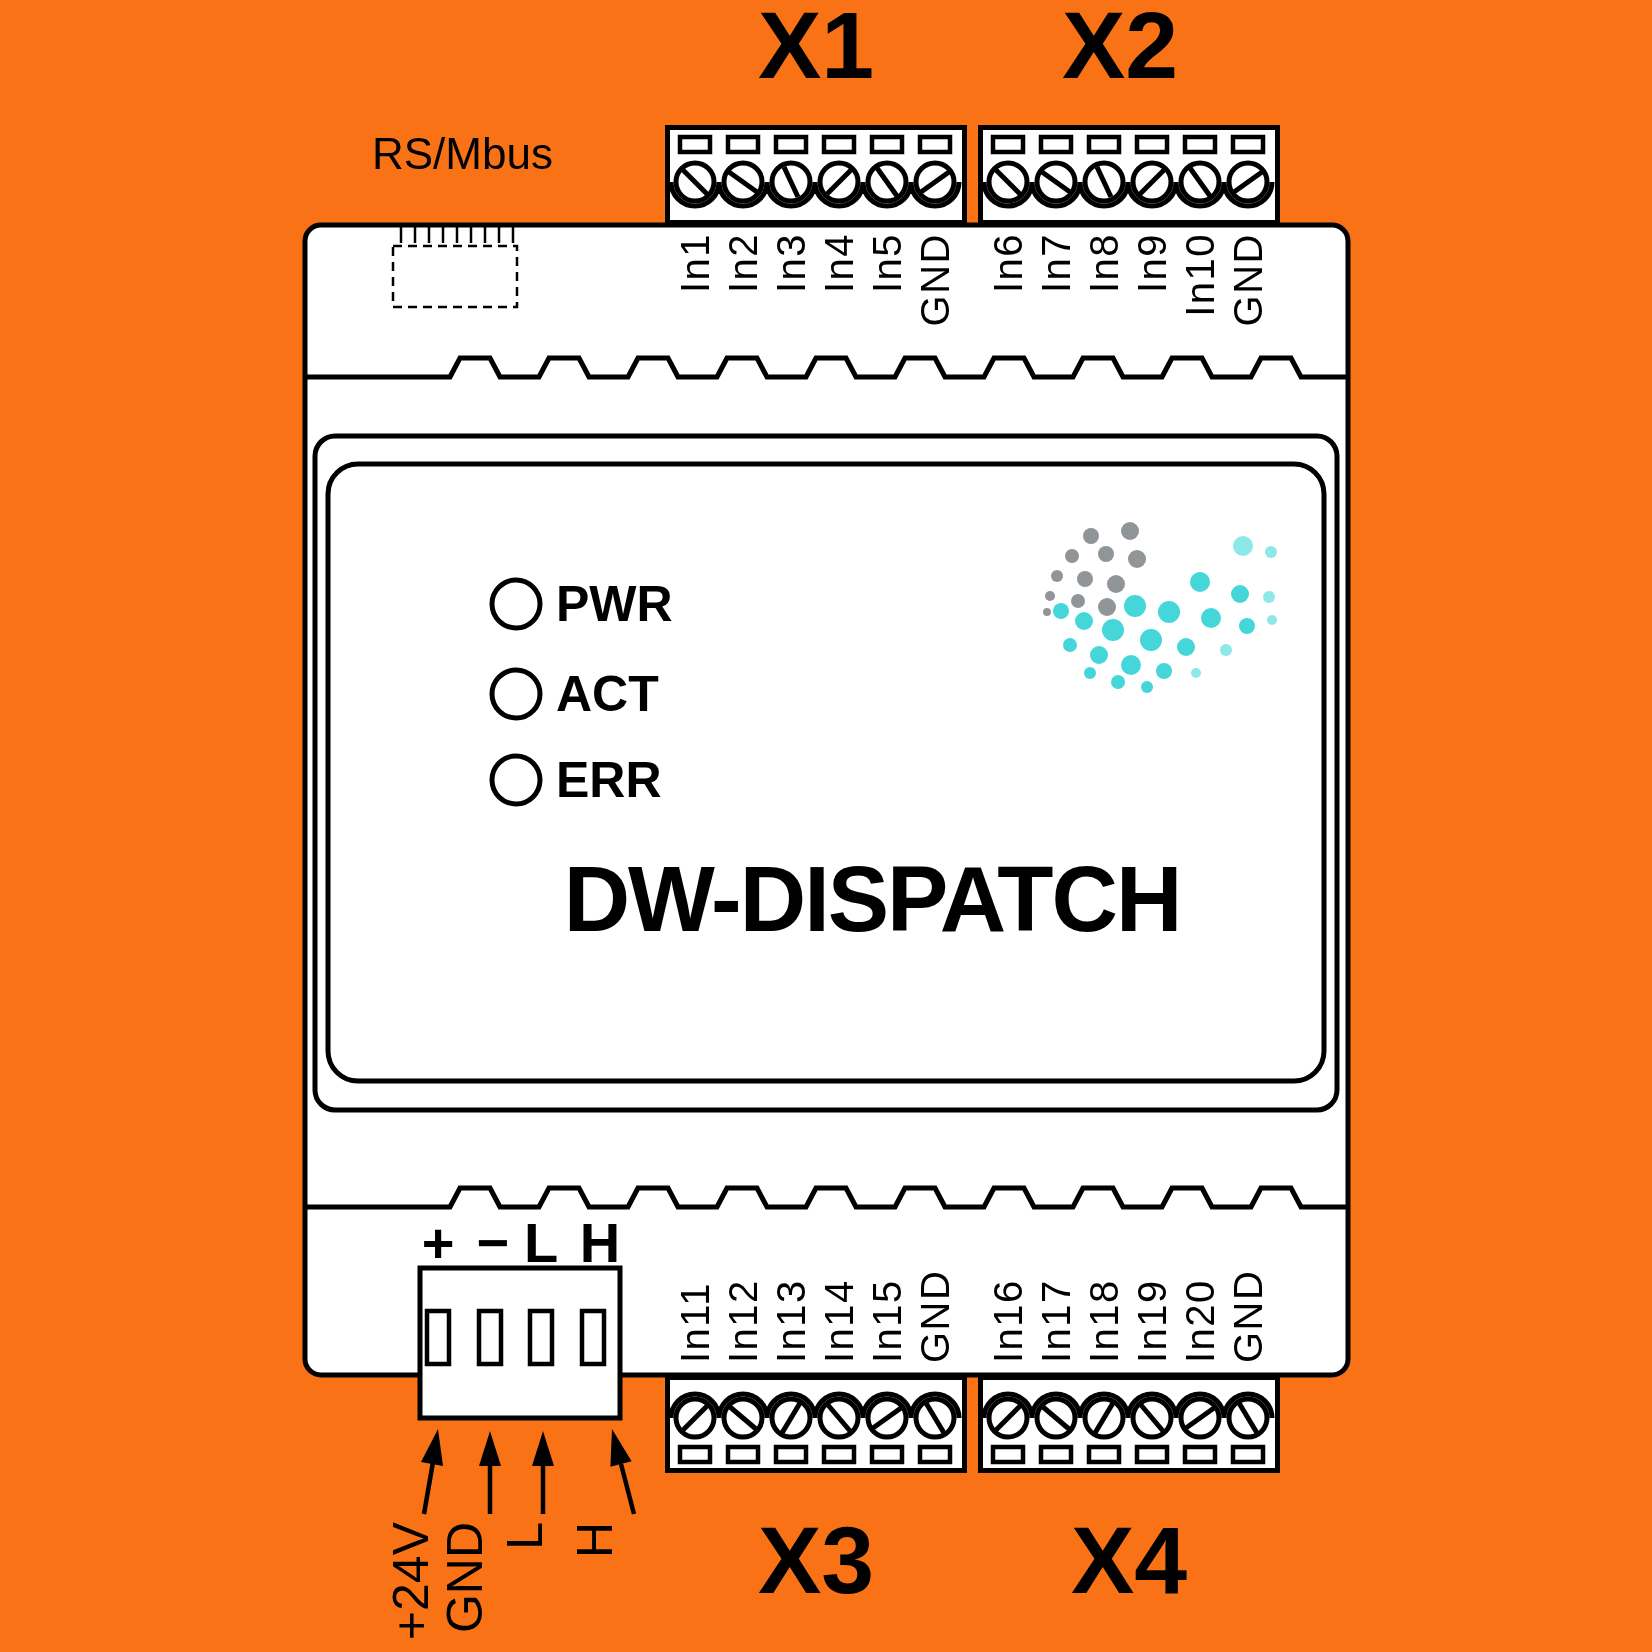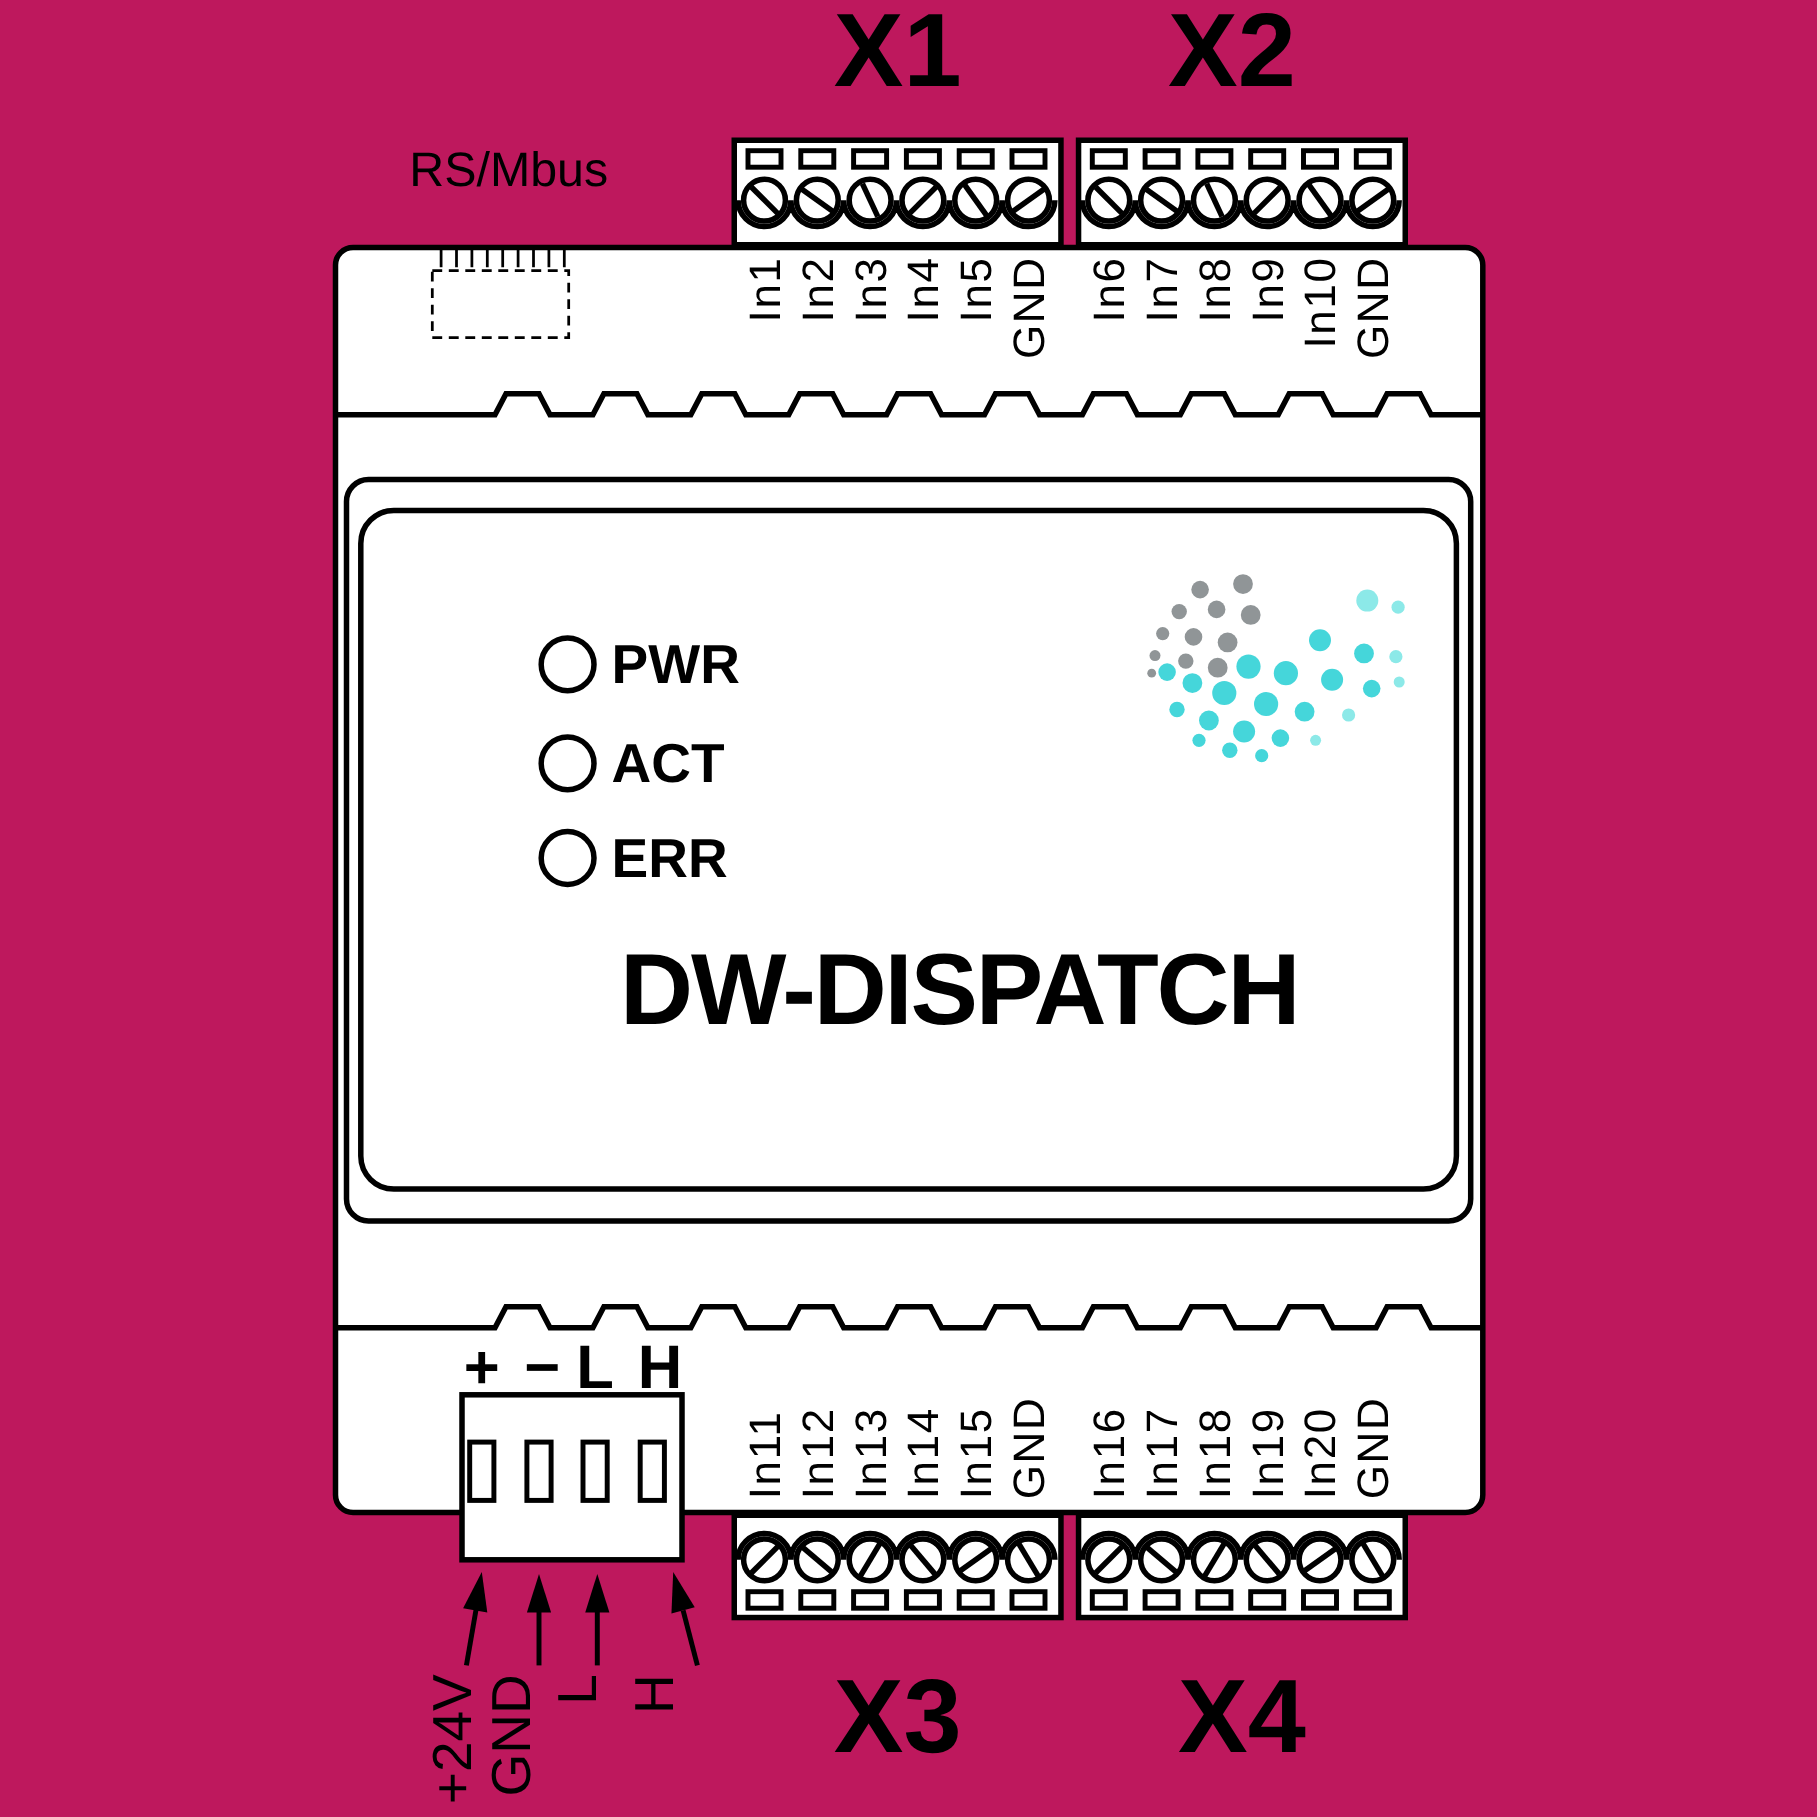--- a/index.html
+++ b/index.html
@@ -1,16 +1,16 @@
 <!DOCTYPE html>
 <html><head>
 <meta charset="utf-8">
 <style>
   html,body{margin:0;padding:0;background:#fff;}
-  .stage{position:relative;width:1652px;height:1652px;background:#be185d;overflow:hidden;}
+  .stage{position:relative;width:1652px;height:1652px;background:#f97316;overflow:hidden;}
   svg{position:absolute;left:0;top:0;}
   text{font-family:"Liberation Sans","DejaVu Sans",sans-serif;fill:#000;}
   .t95b{font-size:95px;font-weight:bold;}
   .t92b{font-size:92px;font-weight:bold;letter-spacing:-2px;}
   .t56b{font-size:56px;font-weight:bold;}
   .t50b{font-size:50px;font-weight:bold;}
   .t50{font-size:50px;}
   .t44{font-size:44px;}
   .t40{font-size:40px;letter-spacing:1.5px;}
 </style>

